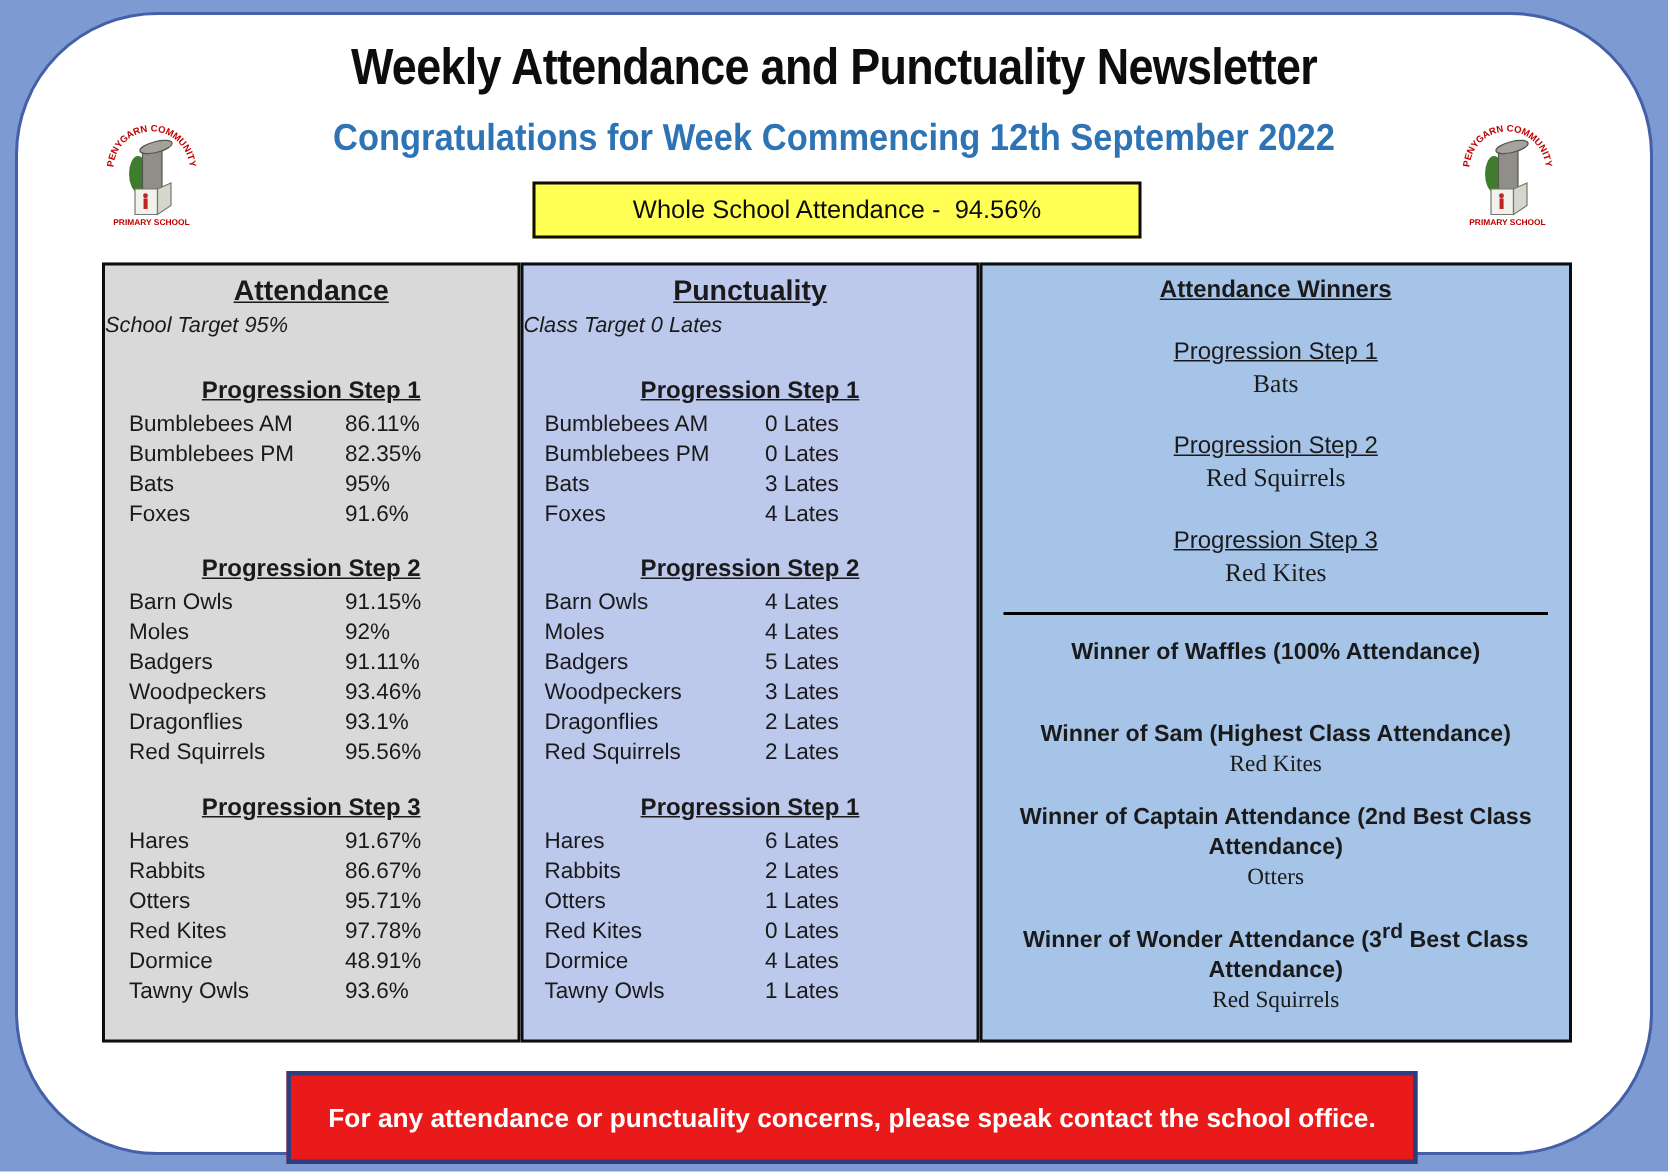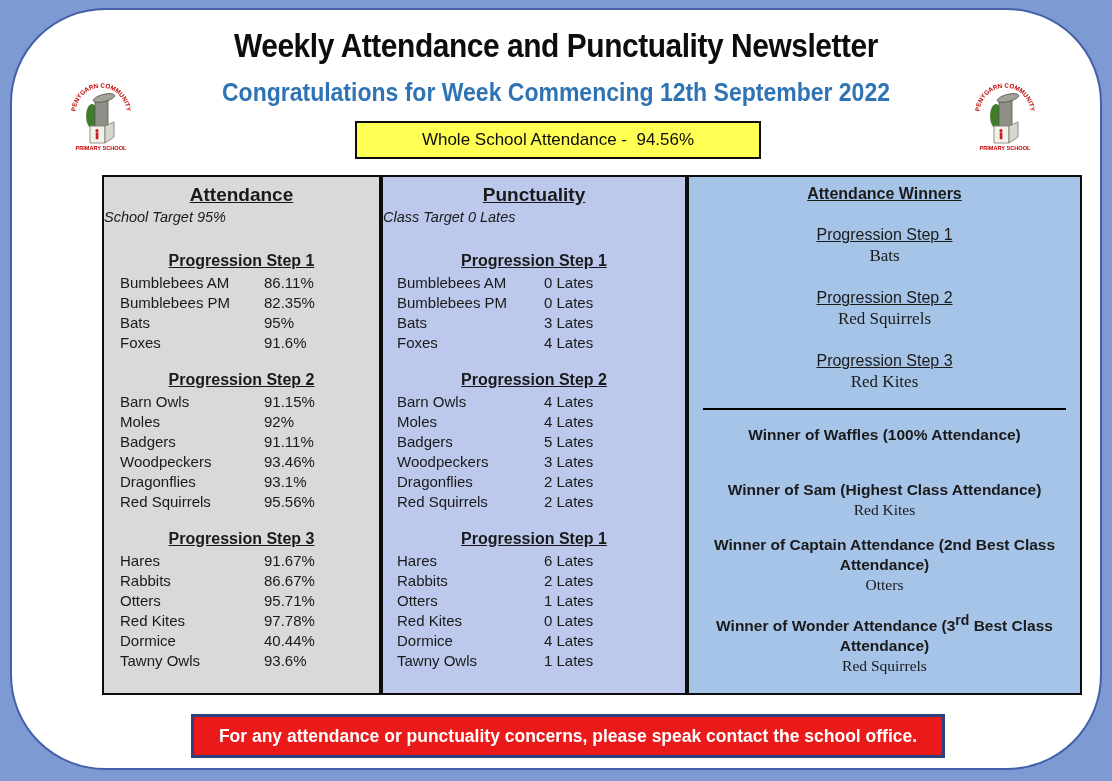--- a/index.html
+++ b/index.html
@@ -28,21 +28,20 @@
   .logo-right{left:972px;top:80px;}
   .ws-banner{
     position:absolute;left:355px;top:121px;width:402px;height:34px;
     background:#ffff54;border:2px solid #0d0d0d;
     display:flex;align-items:center;justify-content:center;
     font-size:17px;font-weight:normal;color:#0d0d0d;
   }
   .panel{
     position:absolute;top:175px;height:520px;box-sizing:border-box;
     border:2px solid #0d0d0d;
-    margin-left:34px;
   }
   .panel-attendance{left:68px;width:279px;background:#d9d9d9;}
   .panel-punctuality{left:347px;width:306px;background:#bdc9ec;}
   .panel-winners{left:653px;width:395px;background:#a6c4e8;}
   .panel-title{
     text-align:center;font-size:19px;font-weight:bold;
     text-decoration:underline;margin-top:7px;
   }
   .panel-target{font-style:italic;font-size:14.5px;margin-top:3px;}
   .group{margin-top:18px;}
@@ -65,21 +64,21 @@
   .win-step-name{font-family:"Liberation Serif",serif;font-size:17px;margin-top:2px;}
   .divider{width:93%;margin:16px auto 0;border-bottom:2px solid #000;height:0;}
   .award{text-align:center;margin-top:15px;padding:0 24px;}
   .award-label{font-size:15.5px;font-weight:bold;line-height:20px;}
   .award-label sup{font-size:14px;}
   .award-winner{
     font-family:"Liberation Serif",serif;font-size:15.5px;
     min-height:20px;line-height:20px;
   }
   .footer-banner{
-    position:absolute;left:191px;top:714px;width:754px;height:44px;
+    position:absolute;left:191px;top:714px;width:754px;height:62px;
     box-sizing:border-box;background:#ea1a1a;border:3px solid #2f3f7d;
     display:flex;align-items:center;justify-content:center;
     color:#ffffff;font-size:17.5px;font-weight:bold;
   }
 </style>
 </head>
 <body>
 
 <div class="card"></div>
 
@@ -194,21 +193,21 @@
       <div class="row">
           <span class="name">Otters</span>
           <span class="val">95.71%</span>
         </div>
       <div class="row">
           <span class="name">Red Kites</span>
           <span class="val">97.78%</span>
         </div>
       <div class="row">
           <span class="name">Dormice</span>
-          <span class="val">40.44%</span>
+          <span class="val">48.91%</span>
         </div>
       <div class="row">
           <span class="name">Tawny Owls</span>
           <span class="val">93.6%</span>
         </div>
     </div>
   </div>
 </div>
 
 <div class="panel panel-punctuality">

